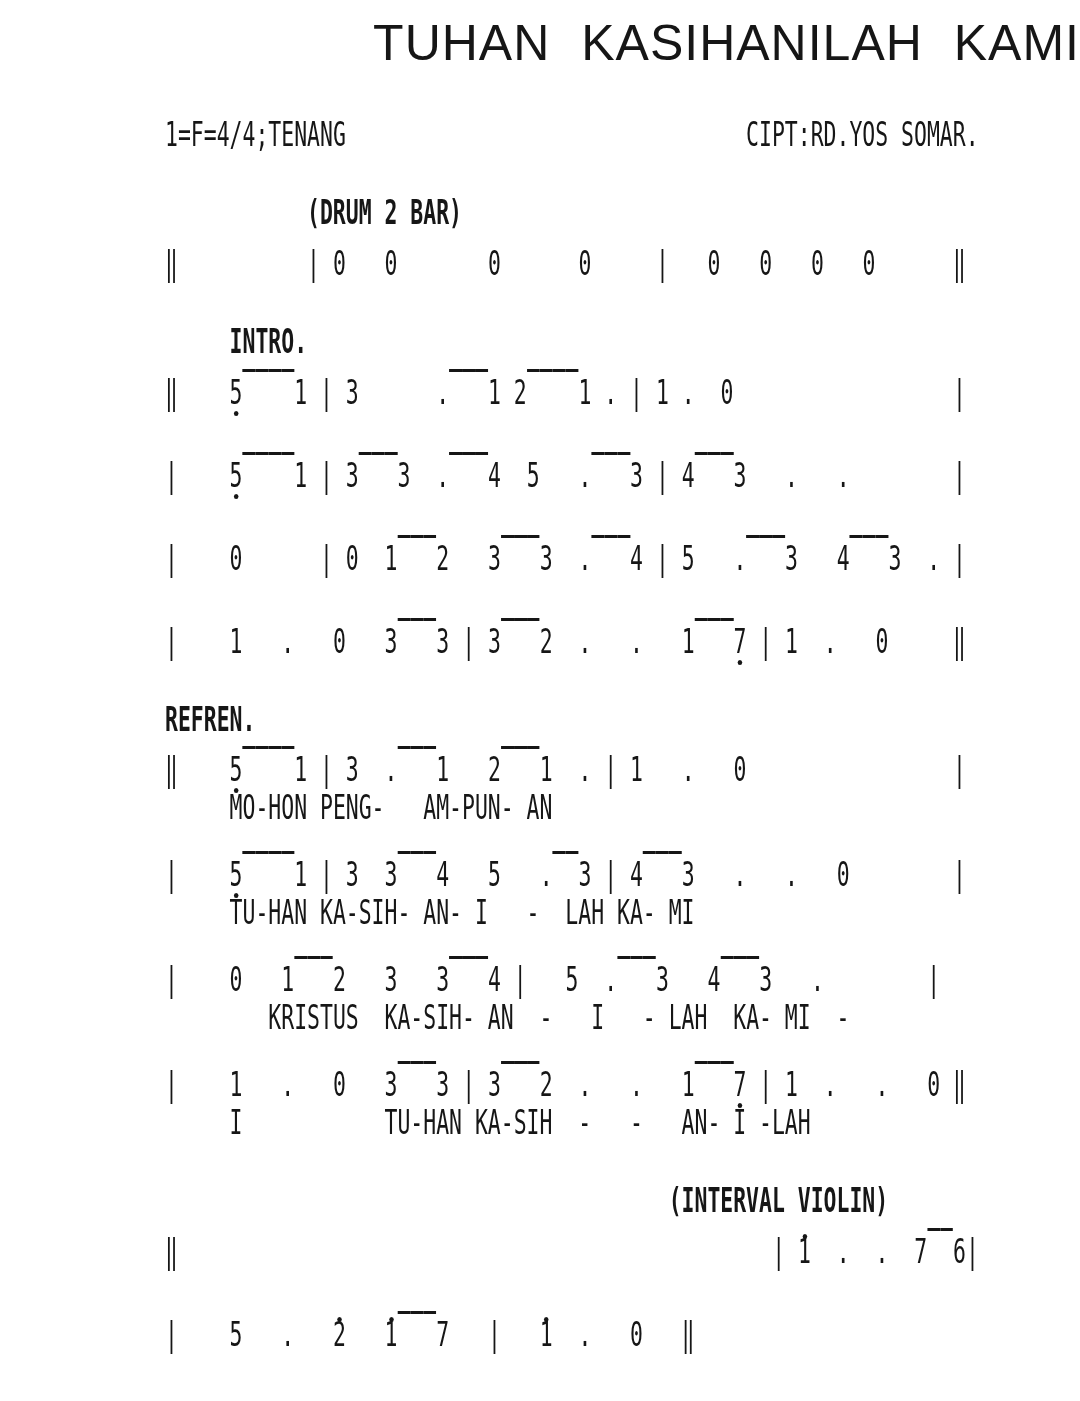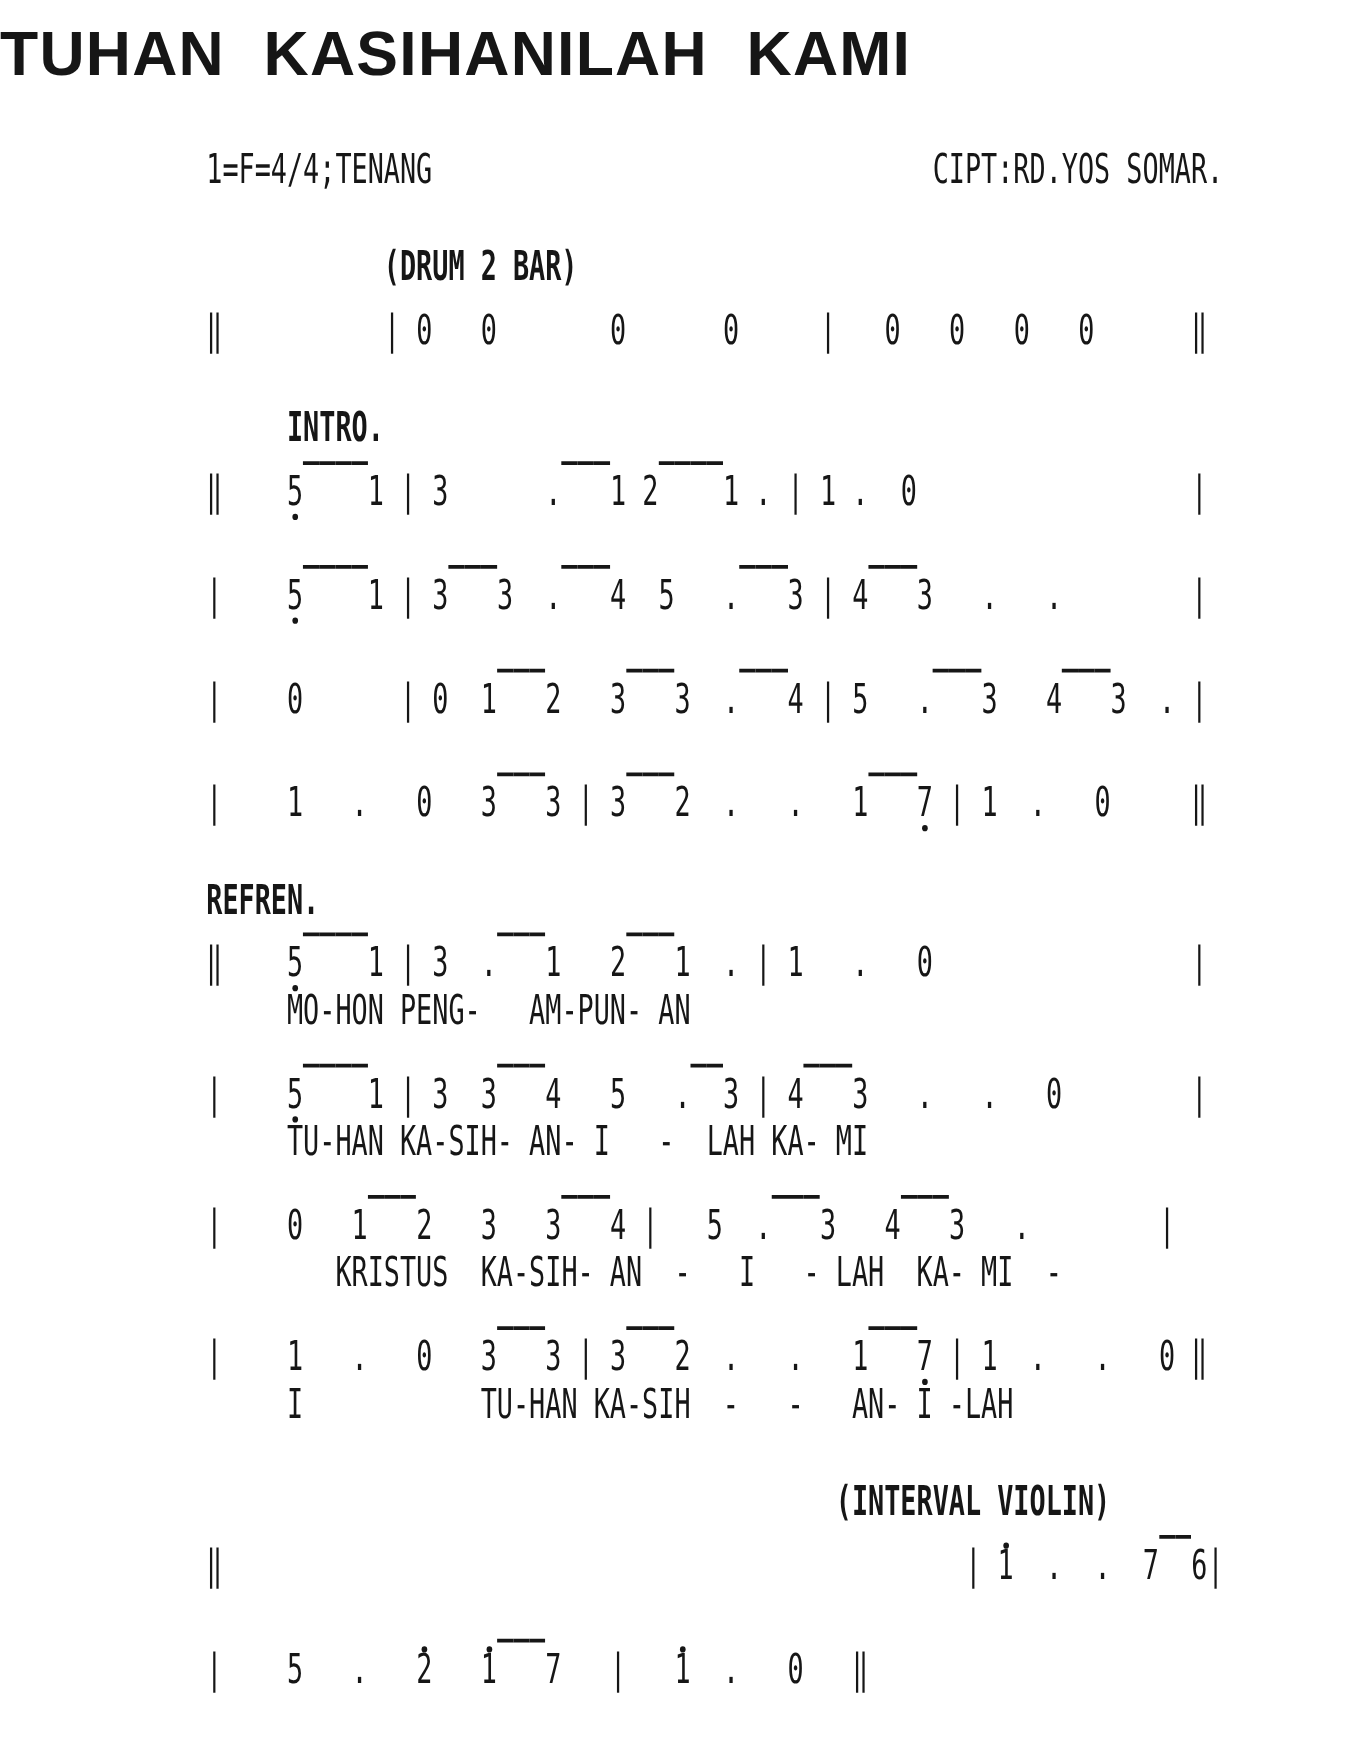--- a/index.html
+++ b/index.html
@@ -4,23 +4,23 @@
 <style>
   html,body { margin:0; padding:0; background:#e8e8e8; }
   .page {
     width:1080px; height:1401px; margin:0 auto;
     background:var(--paper,#ffffff); color:var(--ink,#161616);
     overflow:hidden; box-sizing:border-box; padding-top:10px;
     position:relative;
   }
   .title {
     font-family:"Liberation Sans", sans-serif;
-    font-weight:bold; font-size:50px; line-height:1.0;
+    font-weight:normal; font-size:50px; line-height:1.0;
     letter-spacing:1px; word-spacing:16px;
-    text-align:left; margin:8px 0 0 0; color:var(--ink,#161616);
+    text-align:right; margin:8px 0 0 0; color:var(--ink,#161616);
   }
   
   .grid {
     margin-left:165px; width:1280px;
     transform:scaleX(0.65); transform-origin:0 0;
     font-family:"DejaVu Sans Mono","DejaVu Sans",monospace;
     font-size:33px; line-height:1.15;
   }
   .header-row {
     display:flex; justify-content:space-between;

